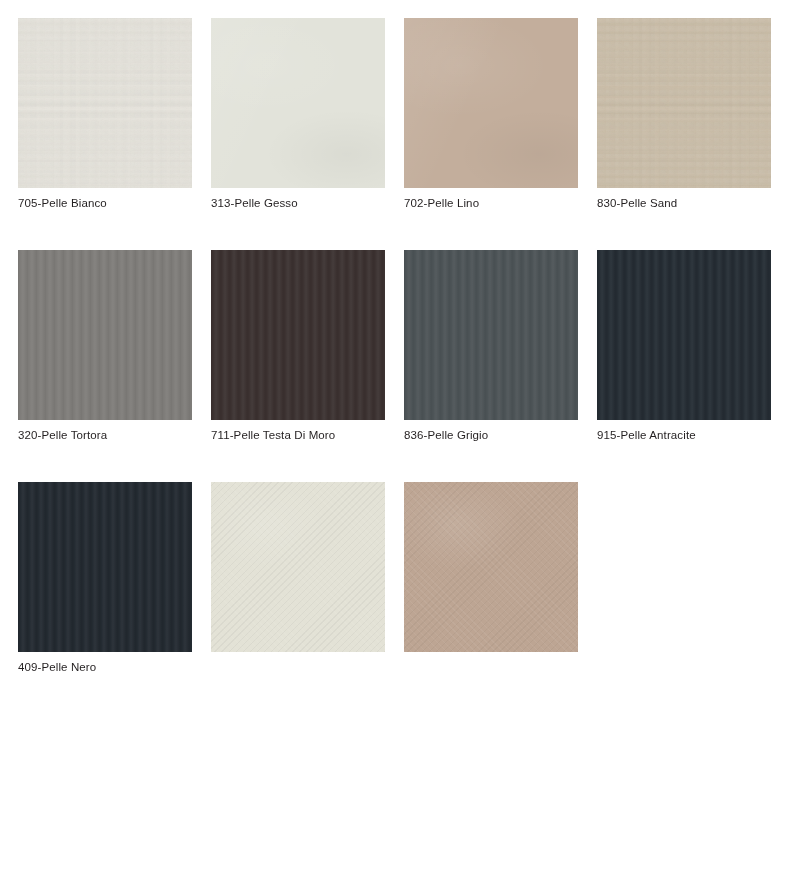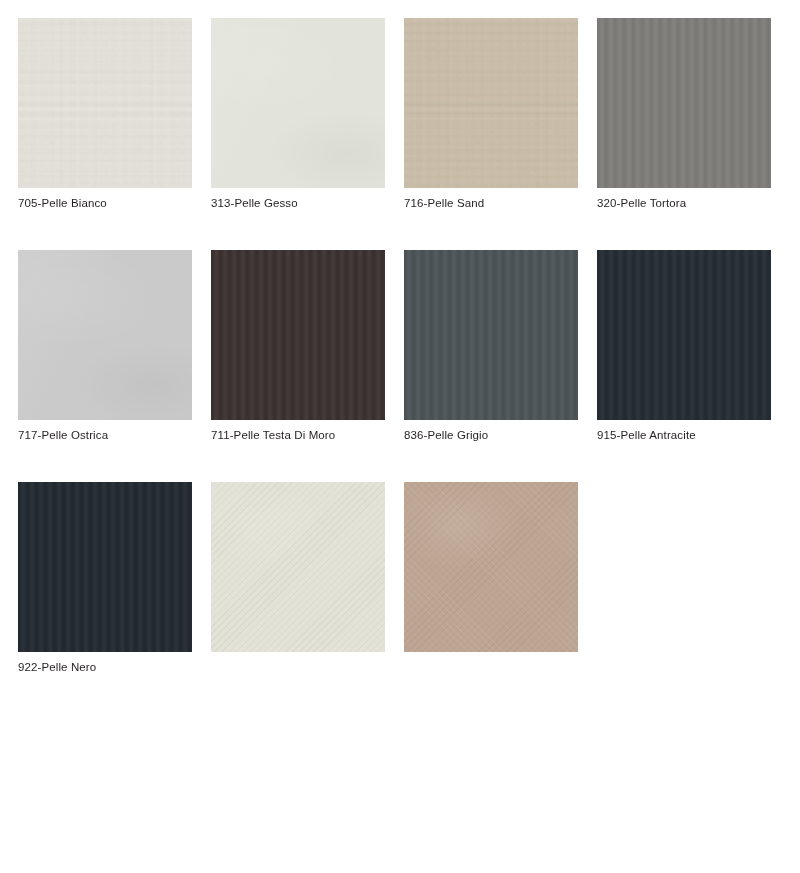--- a/index.html
+++ b/index.html
@@ -119,36 +119,36 @@
         </div>
         <div class="swatch-label">705-Pelle Bianco</div>
       </div>
       <div class="swatch-cell">
         <div class="swatch-chip" style="background-color: rgb(226, 227, 218);">
           <div class="grain smooth mottle"></div>
         </div>
         <div class="swatch-label">313-Pelle Gesso</div>
       </div>
       <div class="swatch-cell">
+        <div class="swatch-chip" style="background-color: rgb(195, 174, 156);">
+          <div class="grain smooth mottle"></div>
+        </div>
+        <div class="swatch-label">702-Pelle Lino</div>
+      </div>
+      <div class="swatch-cell">
         <div class="swatch-chip" style="background-color: rgb(207, 190, 162);">
           <div class="grain pebble mottle"></div>
         </div>
-        <div class="swatch-label">716-Pelle Sand</div>
+        <div class="swatch-label">830-Pelle Sand</div>
       </div>
       <div class="swatch-cell">
         <div class="swatch-chip" style="background-color: rgb(126, 124, 121);">
           <div class="grain pebble drift"></div>
         </div>
         <div class="swatch-label">320-Pelle Tortora</div>
-      </div>
-      <div class="swatch-cell">
-        <div class="swatch-chip" style="background-color: rgb(203, 202, 203);">
-          <div class="grain smooth mottle"></div>
-        </div>
-        <div class="swatch-label">717-Pelle Ostrica</div>
       </div>
       <div class="swatch-cell">
         <div class="swatch-chip" style="background-color: rgb(59, 49, 48);">
           <div class="grain pebble drift"></div>
         </div>
         <div class="swatch-label">711-Pelle Testa Di Moro</div>
       </div>
       <div class="swatch-cell">
         <div class="swatch-chip" style="background-color: rgb(76, 83, 86);">
           <div class="grain pebble drift"></div>
@@ -158,21 +158,21 @@
       <div class="swatch-cell">
         <div class="swatch-chip" style="background-color: rgb(36, 44, 51);">
           <div class="grain pebble drift"></div>
         </div>
         <div class="swatch-label">915-Pelle Antracite</div>
       </div>
       <div class="swatch-cell">
         <div class="swatch-chip" style="background-color: rgb(34, 41, 48);">
           <div class="grain pebble drift"></div>
         </div>
-        <div class="swatch-label">922-Pelle Nero</div>
+        <div class="swatch-label">409-Pelle Nero</div>
       </div>
       <div class="swatch-cell">
         <div class="swatch-chip" style="background-color: rgb(227, 226, 214);">
           <div class="grain saffiano"></div>
         </div>
       </div>
       <div class="swatch-cell">
         <div class="swatch-chip" style="background-color: rgb(189, 165, 147);">
           <div class="grain saffiano"></div>
         </div>

